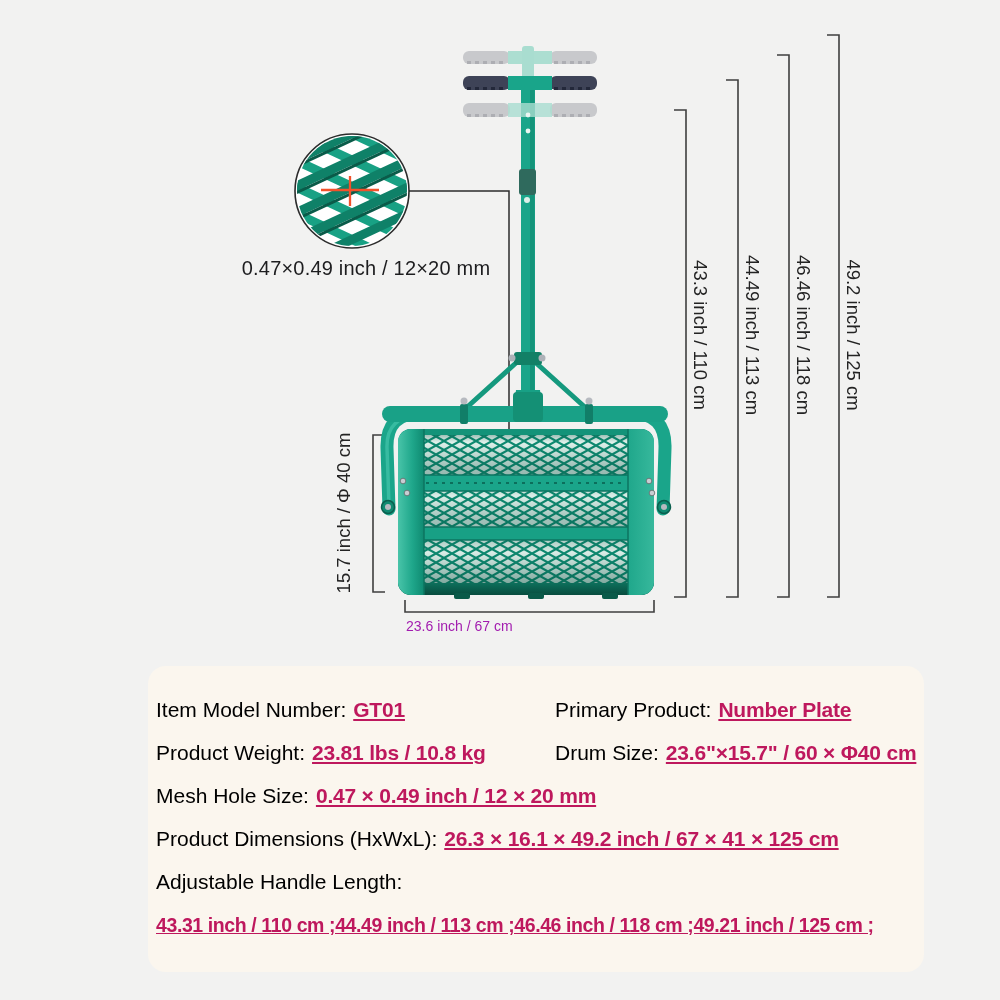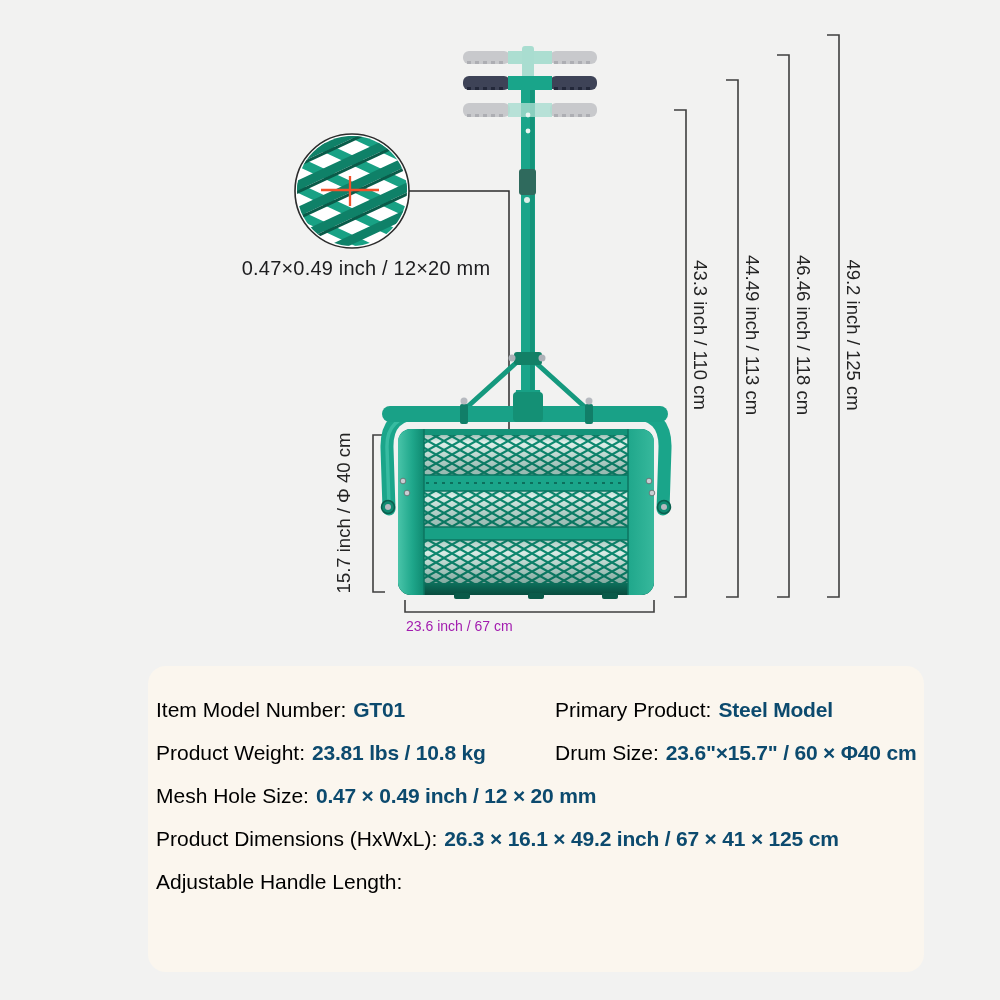--- a/index.html
+++ b/index.html
@@ -11,21 +11,21 @@
   .vlab{position:absolute;top:245px;width:180px;height:20px;line-height:20px;text-align:center;
         font-size:18.5px;color:#232323;transform:rotate(90deg);transform-origin:0 0;white-space:nowrap;}
   .vlab-left{position:absolute;left:297px;top:613px;width:200px;height:22px;line-height:22px;text-align:center;
         font-size:18.5px;color:#232323;transform:rotate(-90deg);transform-origin:0 0;white-space:nowrap;}
   .hlab{position:absolute;left:370px;top:618px;width:248px;text-align:left;font-size:14px;color:#a21caf;}
   .panel{position:absolute;left:112px;top:666px;width:776px;height:306px;background:#fbf6ee;border-radius:18px;}
   .row{position:absolute;left:8px;right:6px;height:26px;line-height:26px;white-space:nowrap;}
   .r1{top:31px;} .r2{top:74px;} .r3{top:117px;} .r4{top:160px;} .r5{top:203px;} .r6{top:246px;}
   .c2{position:absolute;left:399px;top:0;}
   .sl{font-size:21px;color:#000000;margin-right:7px;}
-  .sv{font-size:21px;color:#0c4a6e;font-weight:700;letter-spacing:-.2px;}
+  .sv{font-size:21px;color:#be185d;font-weight:700;letter-spacing:-.2px;text-decoration:underline;}
   .r6 .sv{font-size:19.5px;letter-spacing:-.4px;}
 </style>
 </head>
 <body>
 
 <div id="stage">
 
   <svg id="art" width="1000" height="1000" viewBox="0 0 1000 1000">
     <defs>
       <pattern id="meshP" width="16" height="9" patternUnits="userSpaceOnUse">
@@ -205,21 +205,21 @@
   <div class="vlab-left">15.7 inch / Φ 40 cm</div>
 
   <div class="hlab">23.6 inch / 67 cm</div>
 
   <div class="panel">
     <div class="row r1">
       <span>
         <span class="sl">Item Model Number:</span><span class="sv">GT01</span>
       </span>
       <span class="c2">
-        <span class="sl">Primary Product:</span><span class="sv">Steel Model</span>
+        <span class="sl">Primary Product:</span><span class="sv">Number Plate</span>
       </span>
     </div>
     <div class="row r2">
       <span>
         <span class="sl">Product Weight:</span><span class="sv">23.81 lbs / 10.8 kg</span>
       </span>
       <span class="c2">
         <span class="sl">Drum Size:</span><span class="sv">23.6"×15.7" / 60 × Φ40 cm</span>
       </span>
     </div>
@@ -229,15 +229,18 @@
       </span>
     </div>
     <div class="row r4">
       <span>
         <span class="sl">Product Dimensions (HxWxL):</span><span class="sv">26.3 × 16.1 × 49.2 inch / 67 × 41 × 125 cm</span>
       </span>
     </div>
     <div class="row r5">
       <span class="sl">Adjustable Handle Length:</span>
     </div>
+    <div class="row r6">
+      <span class="sv">43.31 inch / 110 cm ;44.49 inch / 113 cm ;46.46 inch / 118 cm ;49.21 inch / 125 cm ;</span>
+    </div>
   </div>
 
 </div>
 
 </body></html>

